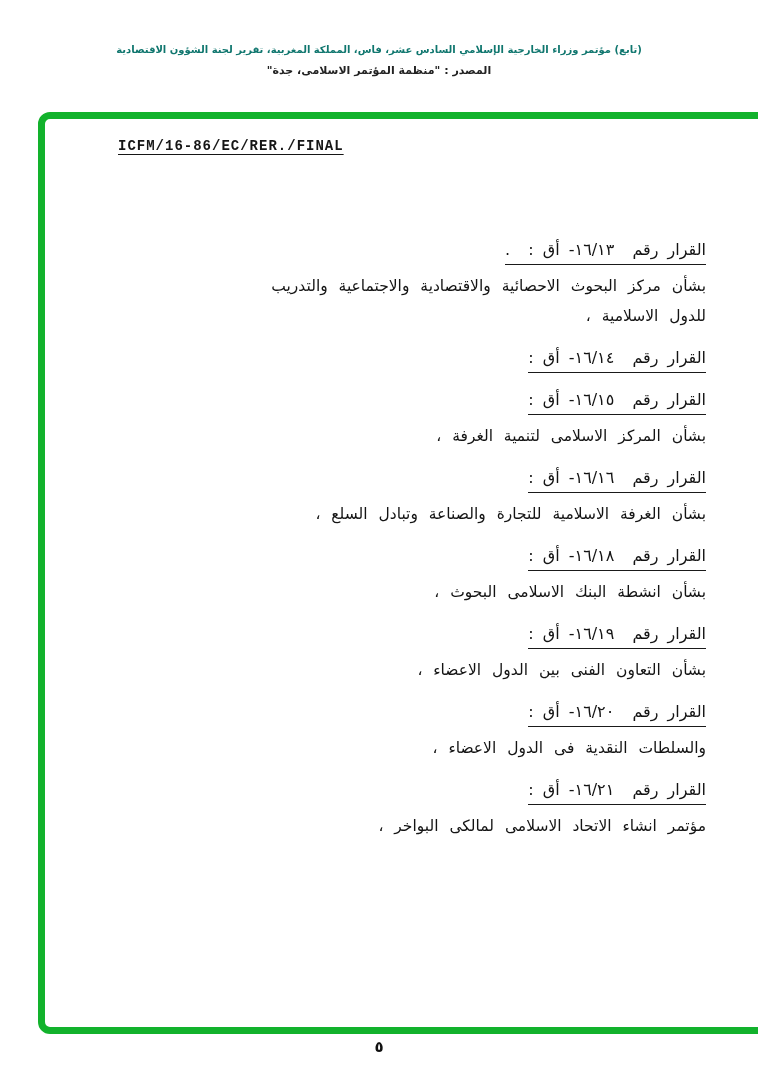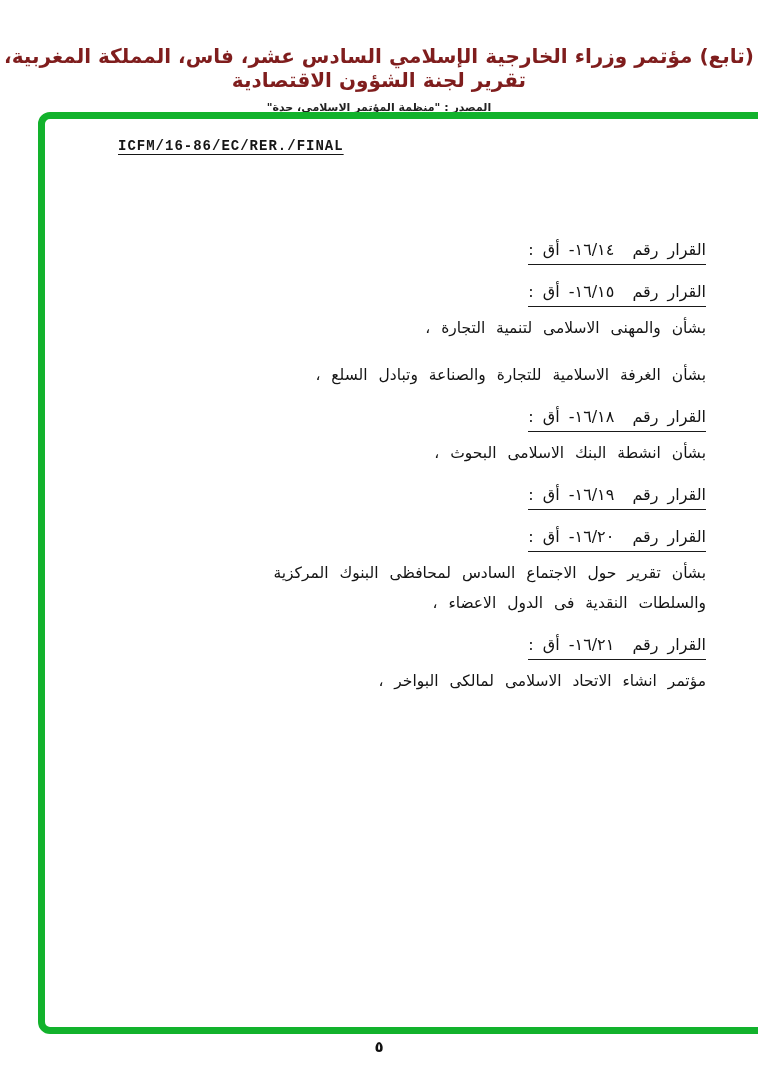--- a/index.html
+++ b/index.html
@@ -13,22 +13,22 @@
     color:#1a1a1a;
     overflow:hidden;
   }
 
   
   .header {
     position:absolute; top:44px; left:0; right:0;
     text-align:center; direction:rtl;
   }
   .header-title {
-    font-size:20px; font-weight:bold; letter-spacing:0.2px;
-    color:#7f1d1d;
+    font-size:10px; font-weight:bold; letter-spacing:0.2px;
+    color:#0f766e;
   }
   .header-source {
     font-size:11px; font-weight:bold; margin-top:9px; color:#222;
   }
 
   
   .frame {
     position:absolute;
     left:38px; top:112px;
     width:756px; height:922px;
@@ -90,47 +90,53 @@
   </div>
 
   <div class="frame">
 
     <div class="ref-row">
       <span class="ref">ICFM/16-86/EC/RER./FINAL</span>
     </div>
 
     <div class="content">
 
+      <div class="resolution">
+        <div class="res-title-row"><span class="res-title">القرار رقم &nbsp;١٦/١٣- أق : &nbsp;.</span></div>
+        <div class="res-body-line">بشأن مركز البحوث الاحصائية والاقتصادية والاجتماعية والتدريب</div>
+        <div class="res-body-line">للدول الاسلامية ،</div>
+      </div>
 
       <div class="resolution">
         <div class="res-title-row"><span class="res-title">القرار رقم &nbsp;١٦/١٤- أق :</span></div>
       </div>
 
       <div class="resolution">
         <div class="res-title-row"><span class="res-title">القرار رقم &nbsp;١٦/١٥- أق :</span></div>
-        <div class="res-body-line">بشأن والمهنى الاسلامى لتنمية التجارة ،</div>
+        <div class="res-body-line">بشأن المركز الاسلامى لتنمية الغرفة ،</div>
       </div>
 
       <div class="resolution">
+        <div class="res-title-row"><span class="res-title">القرار رقم &nbsp;١٦/١٦- أق :</span></div>
         <div class="res-body-line">بشأن الغرفة الاسلامية للتجارة والصناعة وتبادل السلع ،</div>
       </div>
 
 
       <div class="resolution">
         <div class="res-title-row"><span class="res-title">القرار رقم &nbsp;١٦/١٨- أق :</span></div>
         <div class="res-body-line">بشأن انشطة البنك الاسلامى البحوث ،</div>
       </div>
 
       <div class="resolution">
         <div class="res-title-row"><span class="res-title">القرار رقم &nbsp;١٦/١٩- أق :</span></div>
+        <div class="res-body-line">بشأن التعاون الفنى بين الدول الاعضاء ،</div>
       </div>
 
       <div class="resolution">
         <div class="res-title-row"><span class="res-title">القرار رقم &nbsp;١٦/٢٠- أق :</span></div>
-        <div class="res-body-line">بشأن تقرير حول الاجتماع السادس لمحافظى البنوك المركزية</div>
         <div class="res-body-line">والسلطات النقدية فى الدول الاعضاء ،</div>
       </div>
 
       <div class="resolution">
         <div class="res-title-row"><span class="res-title">القرار رقم &nbsp;١٦/٢١- أق :</span></div>
         <div class="res-body-line">مؤتمر انشاء الاتحاد الاسلامى لمالكى البواخر ،</div>
       </div>
 
     </div>
   </div>

